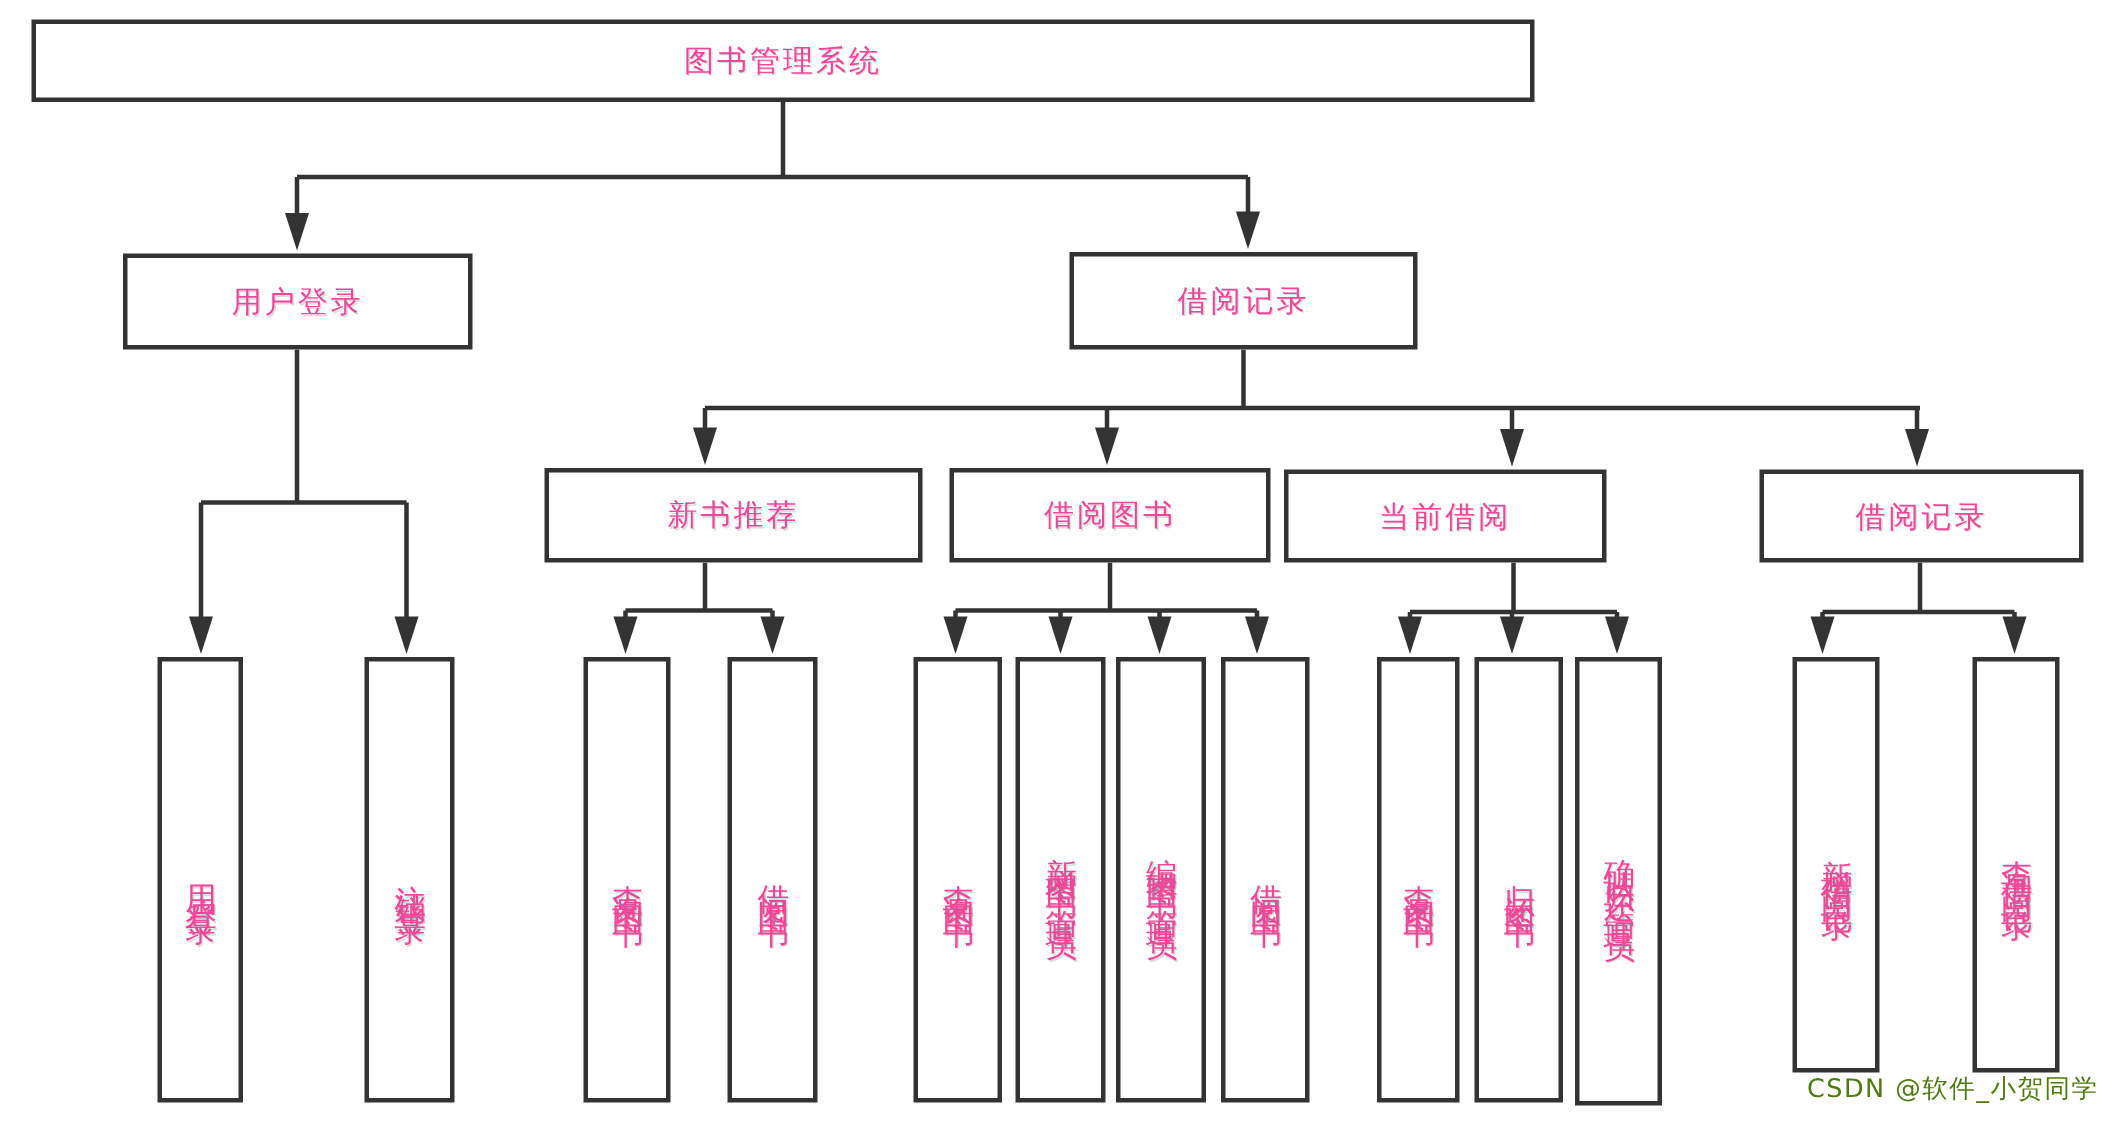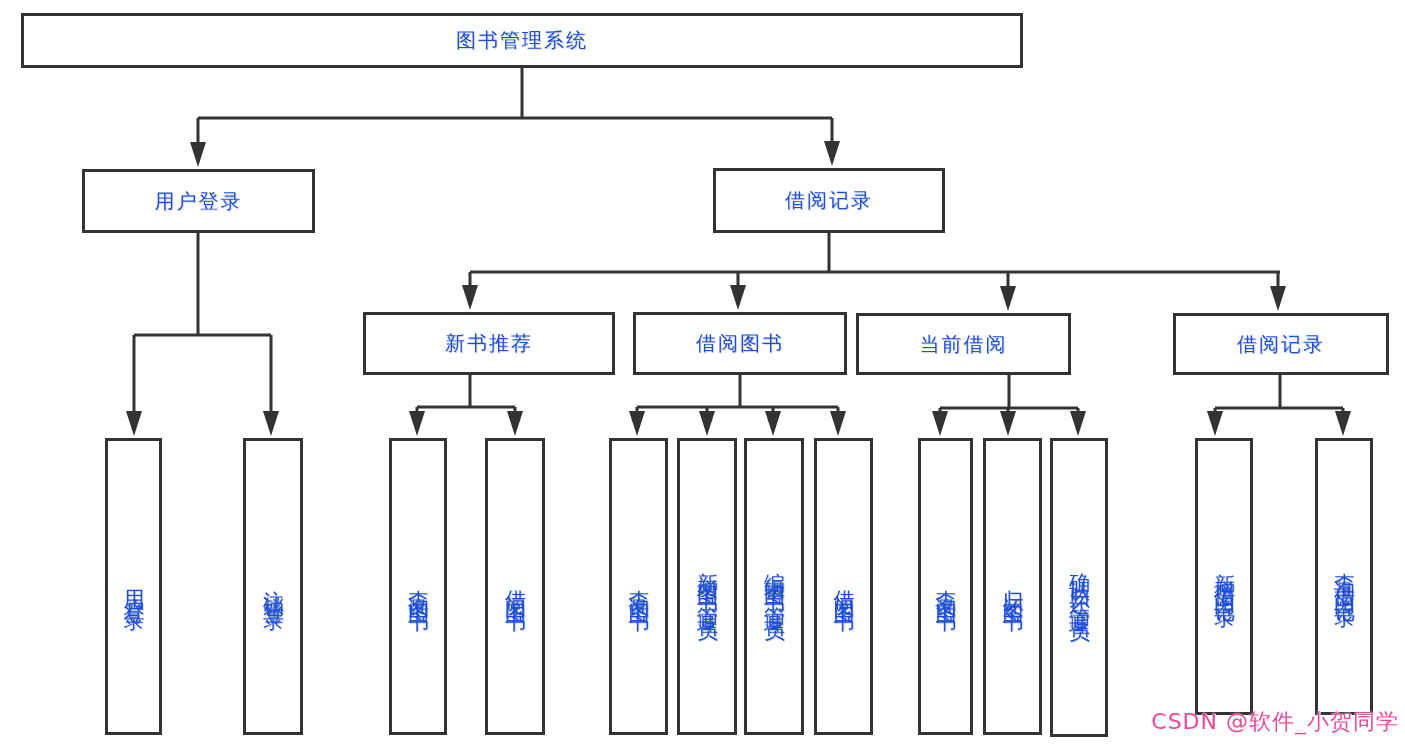--- a/index.html
+++ b/index.html
@@ -21,21 +21,21 @@
     top: 0;
     width: 1405px;
     height: 747px;
     z-index: 1;
   }
   .node {
     position: absolute;
     box-sizing: border-box;
     border: 3px solid #333333;
     background: #ffffff;
-    color: #1d4ed8;
+    color: #ec4899;
     display: flex;
     align-items: center;
     justify-content: center;
     z-index: 2;
     text-shadow: 1px 1px 0 rgba(120,120,120,0.25);
   }
   .node.horizontal {
     font-size: 20px;
     letter-spacing: 2px;
     white-space: nowrap;
@@ -45,23 +45,23 @@
     text-orientation: mixed;
     font-size: 21px;
     letter-spacing: 7px;
     line-height: 1;
   }
   #watermark {
     position: absolute;
     right: 6px;
     bottom: 10px;
     z-index: 5;
-    font-size: 22px;
+    font-size: 17px;
     letter-spacing: 1px;
-    color: #ec4899;
+    color: #4d7c0f;
     text-shadow: 0 0 2px #ffffff, 1px 1px 0 #ffffff;
     white-space: nowrap;
   }
 </style>
 </head>
 <body>
 
 <div id="canvas">
   <svg id="edges" viewBox="0 0 1405 747" xmlns="http://www.w3.org/2000/svg">
       <polyline points="522,68 522,118" fill="none" stroke="#333333" stroke-width="3"></polyline>

